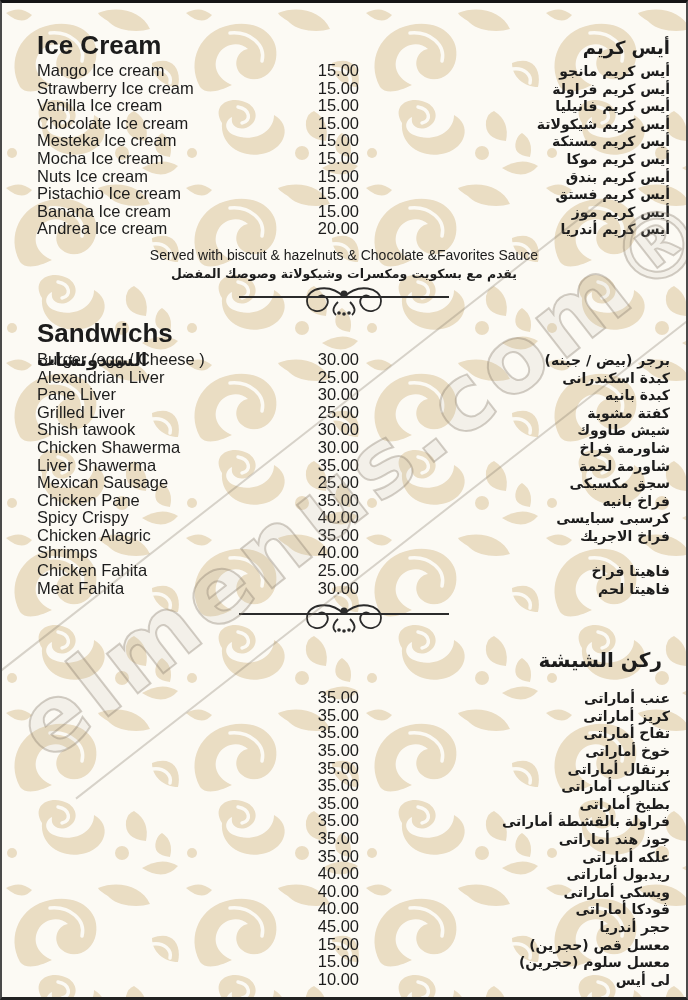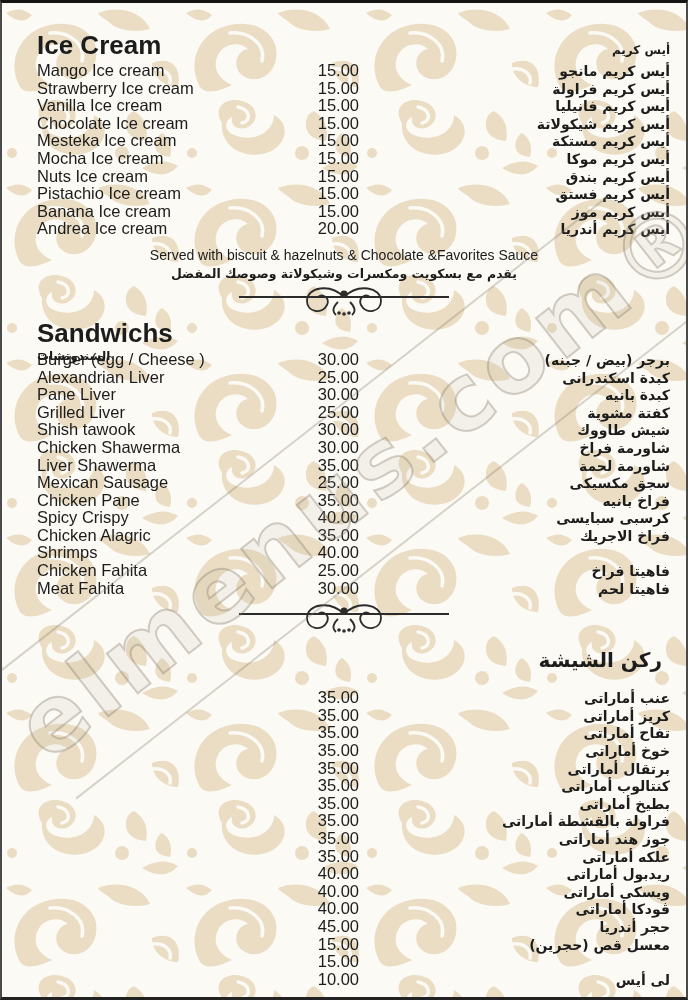--- a/index.html
+++ b/index.html
@@ -34,21 +34,21 @@
     border-bottom:2px solid rgba(128,118,104,0.30);
     padding:16px 0 22px 0;
     pointer-events:none;
     white-space:nowrap;
   }
   .sec-header{
     display:flex;justify-content:space-between;align-items:baseline;
     padding:0 16px 0 35px;height:28px;
   }
   .t-en{font-size:26px;font-weight:bold;}
-  .t-ar{font-family:"DejaVu Sans", sans-serif;font-size:12px;font-weight:bold;}
+  .t-ar{font-family:"DejaVu Sans", sans-serif;font-size:18px;font-weight:bold;}
   .hdr-ice{margin-top:27px;}
   .hdr-sand{margin-top:2px;flex-direction:column;}
   .rows{margin-top:4px;}
   .rows-sand{margin-top:5px;}
   .rows-shisha{margin-top:16px;}
   .row{
     display:flex;align-items:baseline;
     height:17.6px;line-height:17.6px;
     padding:0 16px 0 35px;
   }
@@ -382,20 +382,21 @@
 
         <div class="row">
           <span class="c-en"></span>
           <span class="c-price">15.00</span>
           <span class="c-ar" dir="rtl">معسل قص (حجرين)</span>
         </div>
 
         <div class="row">
           <span class="c-en"></span>
           <span class="c-price">15.00</span>
+          <span class="c-ar" dir="rtl">معسل سلوم (حجرين)</span>
         </div>
 
         <div class="row">
           <span class="c-en"></span>
           <span class="c-price">10.00</span>
           <span class="c-ar" dir="rtl">لى أيس</span>
         </div>
       </div>
 
   </div>

